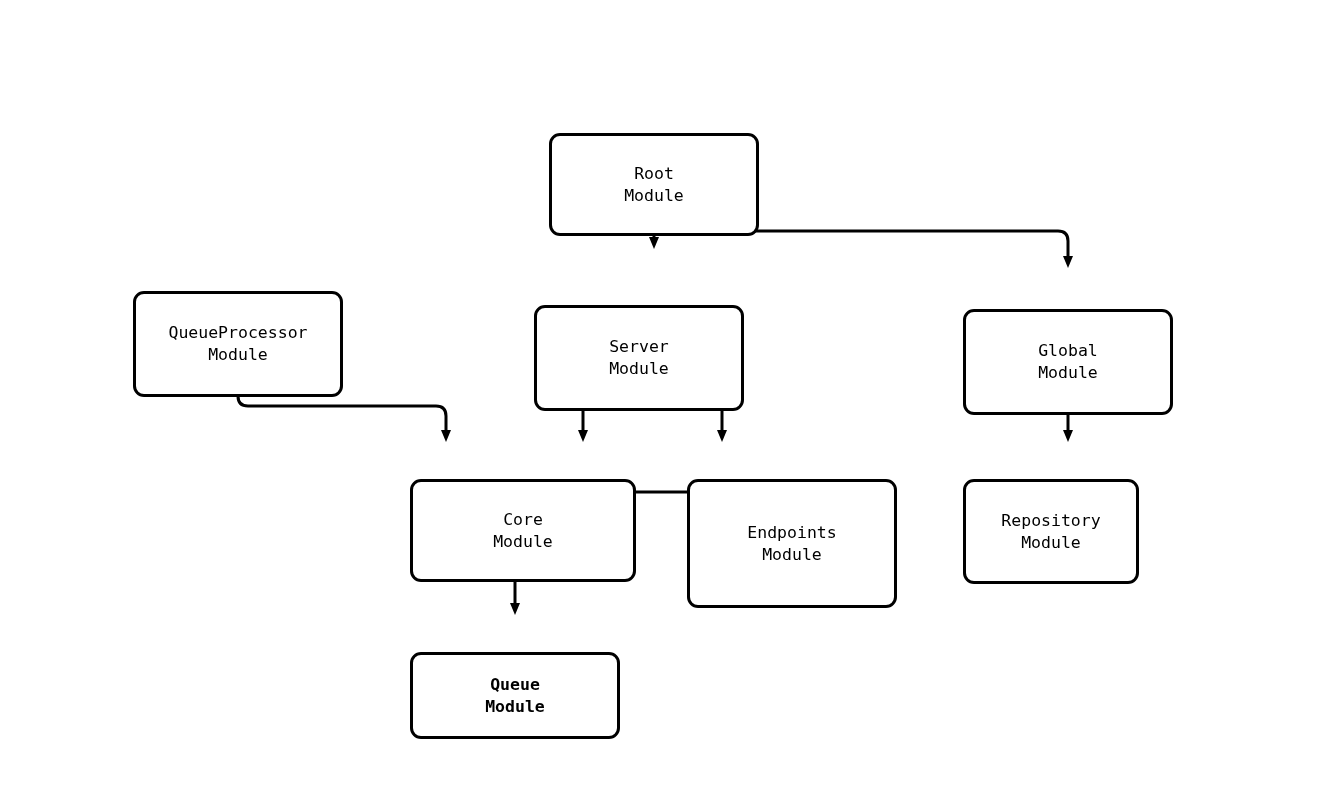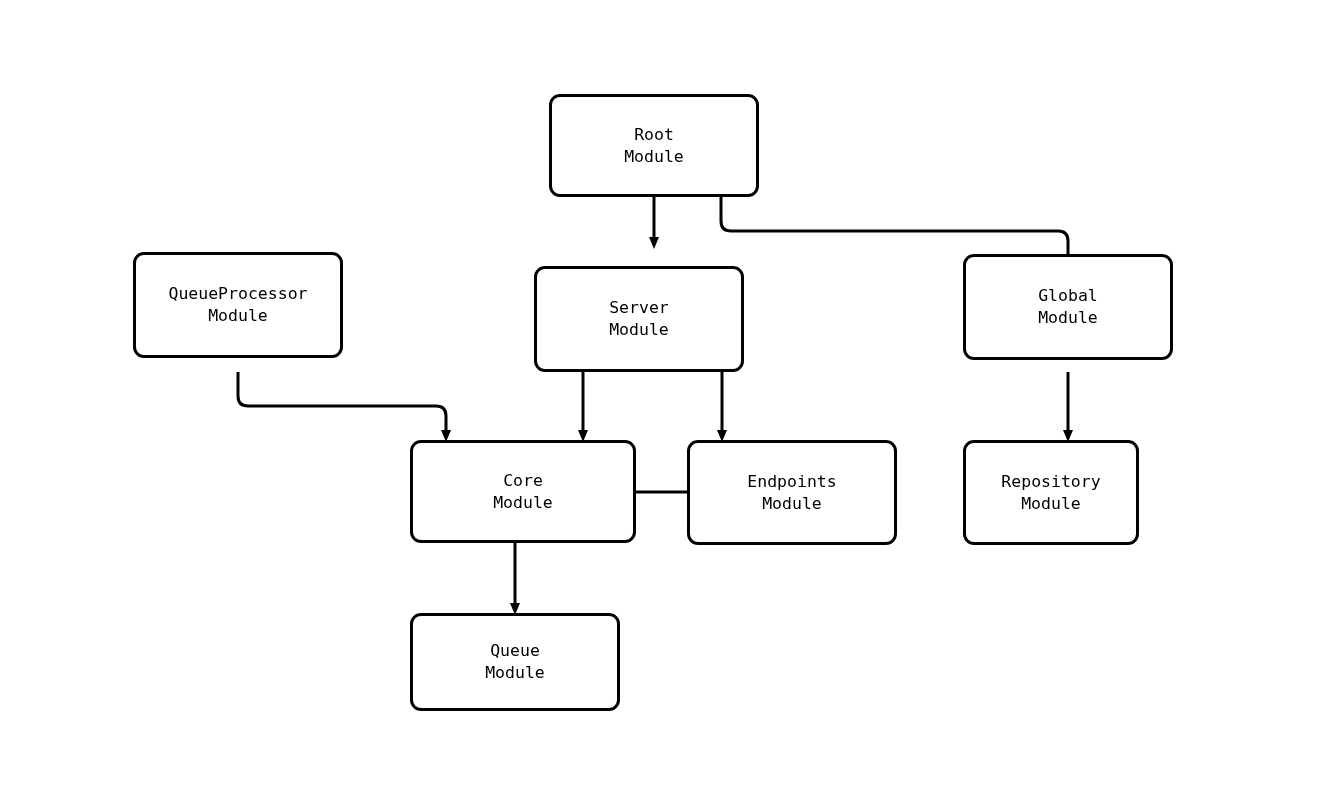--- a/index.html
+++ b/index.html
@@ -33,20 +33,21 @@
     position: absolute;
     box-sizing: border-box;
     background: #ffffff;
     border: 3px solid #000000;
     border-radius: 11px;
     display: flex;
     flex-direction: column;
     align-items: center;
     justify-content: center;
     text-align: center;
+    margin-top: 39px;
   }
   .node-label {
     font-family: "DejaVu Sans Mono", "Liberation Mono", monospace;
     font-size: 16.5px;
     line-height: 22px;
     color: #000000;
     white-space: pre;
     letter-spacing: 0px;
   }
 </style>
@@ -103,38 +104,38 @@
   <div class="node" style="left:133px; top:252px; width:210px; height:106px;">
     <div class="node-label">QueueProcessor</div>
     <div class="node-label">Module</div>
   </div>
 
   <div class="node" style="left:534px; top:266px; width:210px; height:106px;">
     <div class="node-label">Server</div>
     <div class="node-label">Module</div>
   </div>
 
-  <div class="node" style="left:963px; top:254px; width:210px; height:106px;">
+  <div class="node" style="left:963px; top:270px; width:210px; height:106px;">
     <div class="node-label">Global</div>
     <div class="node-label">Module</div>
   </div>
 
   <div class="node" style="left:410px; top:440px; width:226px; height:103px;">
     <div class="node-label">Core</div>
     <div class="node-label">Module</div>
   </div>
 
-  <div class="node" style="left:687px; top:440px; width:210px; height:105px;">
+  <div class="node" style="left:687px; top:440px; width:210px; height:129px;">
     <div class="node-label">Endpoints</div>
     <div class="node-label">Module</div>
   </div>
 
   <div class="node" style="left:963px; top:440px; width:176px; height:105px;">
     <div class="node-label">Repository</div>
     <div class="node-label">Module</div>
   </div>
 
-  <div class="node" style="left:410px; top:613px; width:210px; height:98px;">
+  <div class="node" style="left:410px; top:613px; width:210px; height:87px;font-weight:bold;">
     <div class="node-label">Queue</div>
     <div class="node-label">Module</div>
   </div>
 
 </div>
 
 </body></html>

